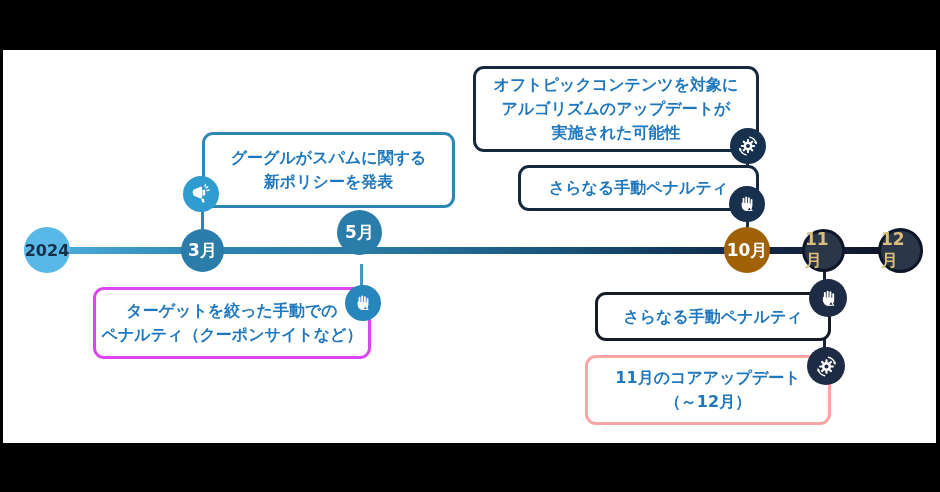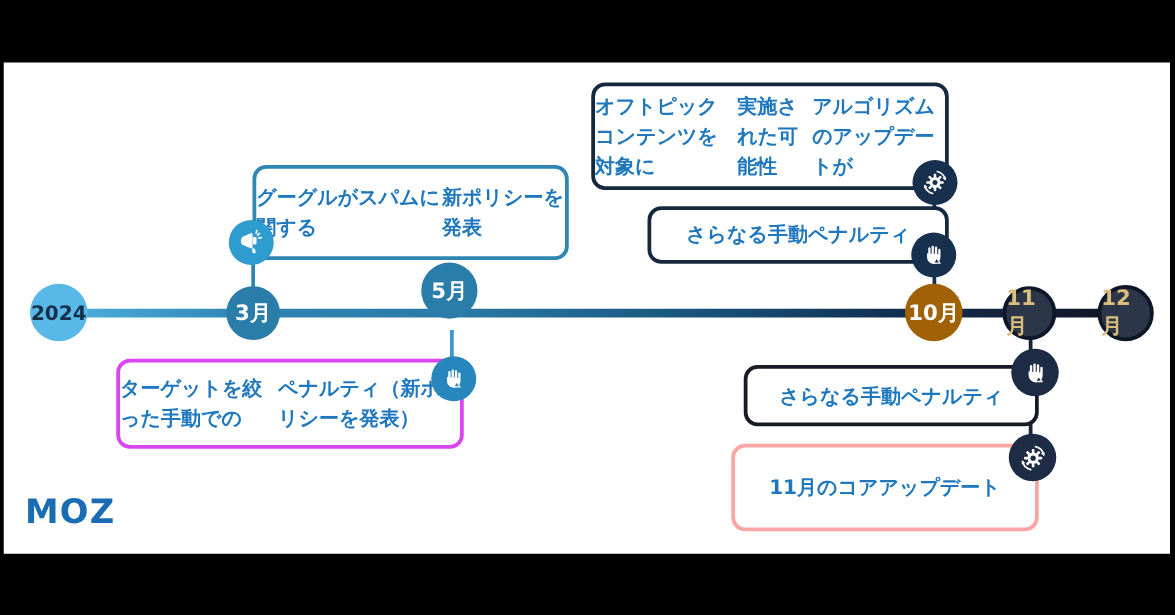--- a/index.html
+++ b/index.html
@@ -19,22 +19,22 @@
   
   .conn{position:absolute;width:3px;z-index:1;}
   .conn-mar{left:198px;top:140px;height:52px;background:#2E86B4;}
   .conn-may{left:357px;top:214px;height:34px;background:#3E98C8;}
   .conn-oct{left:743px;top:92px;height:104px;background:#16304E;}
   .conn-nov{left:820px;top:212px;height:96px;background:#1A2438;}
 
   
   .callout{
     position:absolute;background:#fff;border-radius:11px;z-index:3;
-    display:flex;flex-direction:row;justify-content:center;align-items:center;
-    color:#1F78BE;font-size:16px;font-weight:600;line-height:1.48;text-align:left;
+    display:flex;flex-direction:column;justify-content:center;align-items:center;
+    color:#1F78BE;font-size:16px;font-weight:600;line-height:1.48;text-align:right;
   }
   .box-google{left:199px;top:82px;width:247px;height:70px;border:3px solid #2E86B4;}
   .box-offtopic{left:470px;top:16px;width:280px;height:80px;border:3px solid #16283E;}
   .box-more-top{left:515px;top:115px;width:235px;height:40px;border:3px solid #16283E;}
   .box-target{left:90px;top:237px;width:272px;height:66px;border:3px solid #d946ef;}
   .box-more-bottom{left:592px;top:242px;width:230px;height:43px;border:3px solid #161B26;}
   .box-novcore{left:582px;top:305px;width:240px;height:64px;border:3px solid #fca5a5;}
 
   
   .node{
@@ -80,39 +80,40 @@
     <div class="conn conn-oct"></div>
     <div class="conn conn-nov"></div>
 
     <div class="callout box-google">
       <div>グーグルがスパムに関する</div>
       <div>新ポリシーを発表</div>
     </div>
 
     <div class="callout box-offtopic">
       <div>オフトピックコンテンツを対象に</div>
+      <div>アルゴリズムのアップデートが</div>
       <div>実施された可能性</div>
-      <div>アルゴリズムのアップデートが</div>
     </div>
 
     <div class="callout box-more-top">
       <div>さらなる手動ペナルティ</div>
     </div>
 
     <div class="callout box-target">
       <div>ターゲットを絞った手動での</div>
-      <div>ペナルティ（新ポリシーを発表）</div>
+      <div>ペナルティ（クーポンサイトなど）</div>
     </div>
 
     <div class="callout box-more-bottom">
       <div>さらなる手動ペナルティ</div>
     </div>
 
     <div class="callout box-novcore">
       <div>11月のコアアップデート</div>
+      <div>（～12月）</div>
     </div>
 
     <div class="node node-2024">
       <span>2024</span>
     </div>
     <div class="node node-mar">
       <span>3月</span>
     </div>
     <div class="node node-may">
       <span>5月</span>
@@ -204,16 +205,15 @@
           <path d="M20.9 9.2A9.4 9.4 0 0 0 14 2.4"></path>
           <path d="M3.1 14.8A9.4 9.4 0 0 0 10 21.6"></path>
         </g>
         <g fill="#fff">
           <path d="M21.6 6.8l-.5 3.2-2.6-2z"></path>
           <path d="M2.4 17.2l.5-3.2 2.6 2z"></path>
         </g>
       </svg>
     </div>
 
-    <div class="moz">MOZ</div>
 
   </div>
 </div>
 
 </body></html>

